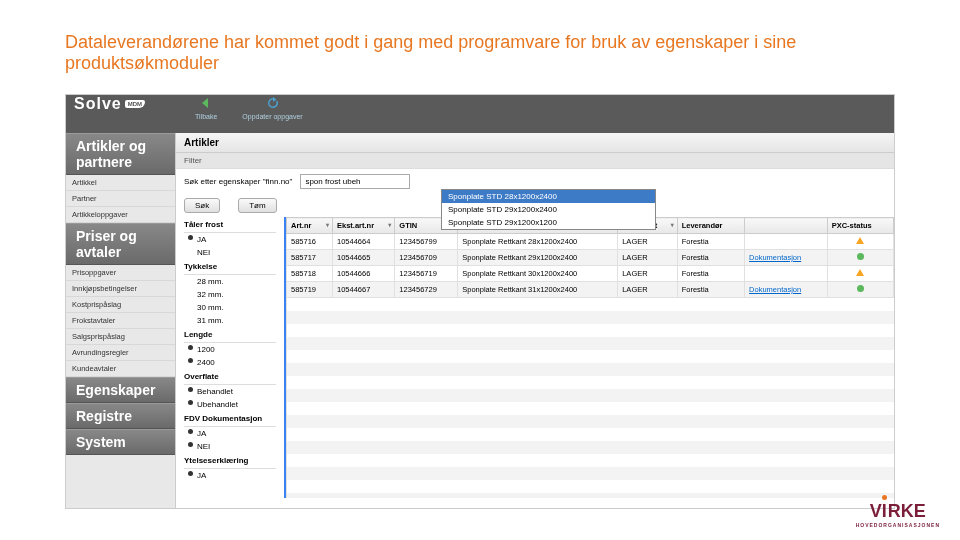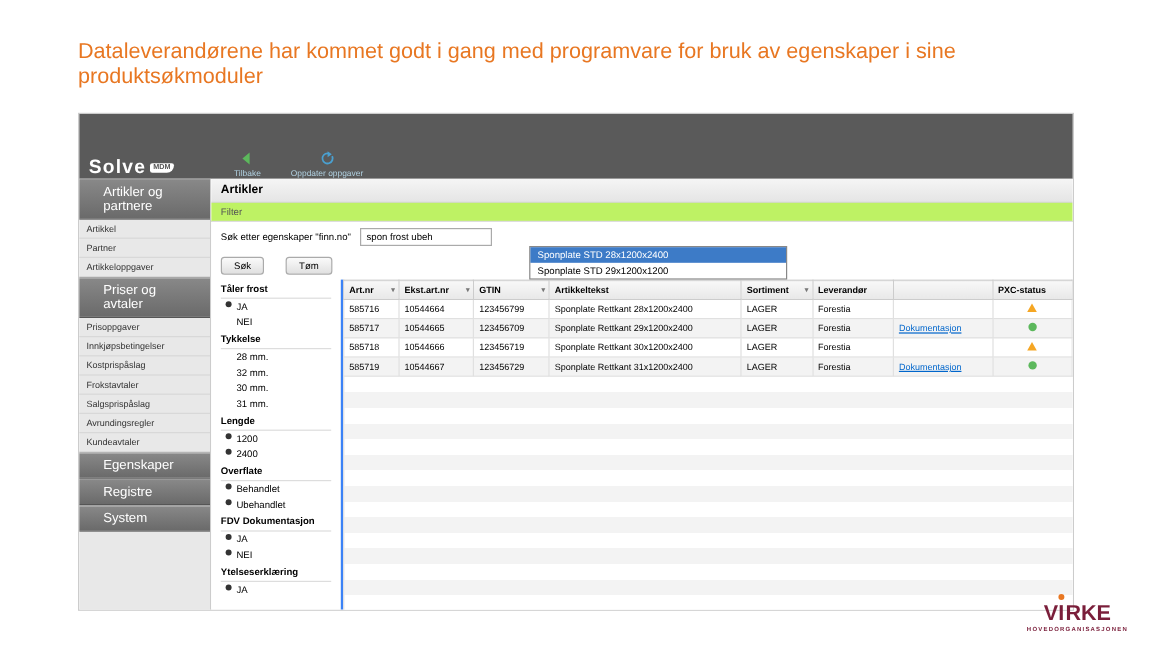--- a/index.html
+++ b/index.html
@@ -1,33 +1,33 @@
 <!DOCTYPE html>
 <html><head>
 <meta charset="utf-8">
 <style>
 *{margin:0;padding:0;box-sizing:border-box;font-family:Arial,sans-serif}
 body{width:960px;height:540px;background:#fff;position:relative;overflow:hidden}
 .slide-title{color:#e87722;font-size:18px;font-weight:400;padding:32px 65px 20px}
 .app{margin:0 65px;border:1px solid #ccc;background:#fff;height:415px;overflow:hidden;position:relative}
-.topbar{background:#5a5a5a;height:54px;display:flex;align-items:flex-end;padding:0 8px;gap:30px}
+.topbar{background:#5a5a5a;height:38px;display:flex;align-items:flex-start;padding:0 8px;gap:30px}
 .logo{display:flex;align-items:center;gap:3px}
 .logo-text{color:#fff;font-size:16px;font-weight:700;letter-spacing:1px}
 .logo-badge{background:#fff;color:#555;font-size:6px;padding:1px 3px;border-radius:2px 2px 6px 2px;font-weight:700}
 .top-actions{display:flex;gap:25px;margin-left:20px}
 .top-action{display:flex;flex-direction:column;align-items:center;gap:2px}
 .top-action-icon{width:16px;height:16px}
 .top-action-label{color:#b0d0e0;font-size:7px}
 .main{display:flex;height:calc(100% - 38px)}
 .sidebar{width:110px;background:#e8e8e8;border-right:1px solid #ccc;display:flex;flex-direction:column}
-.sb-section{background:linear-gradient(#888,#6a6a6a);color:#fff;font-size:11px;font-weight:400;padding:4px 20px;border-top:1px solid #999;border-bottom:1px solid #555}
+.sb-section{background:linear-gradient(#888,#6a6a6a);color:#fff;font-size:14px;font-weight:700;padding:4px 10px;border-top:1px solid #999;border-bottom:1px solid #555}
 .sb-item{font-size:7.5px;padding:3px 6px;border-bottom:1px solid #d8d8d8;color:#333;cursor:pointer}
 .content{flex:1;background:#fff;overflow:hidden}
 .content-header{background:linear-gradient(#f5f5f5,#e5e5e5);padding:4px 8px;font-size:10px;font-weight:700;border-bottom:1px solid #ccc}
-.filter-bar{background:#bef264;padding:3px 8px;font-size:8px;color:#555;border-bottom:1px solid #ddd}
+.filter-bar{background:#e5e5e5;padding:3px 8px;font-size:8px;color:#555;border-bottom:1px solid #ddd}
 .search-row{display:flex;align-items:center;gap:8px;padding:5px 8px;position:relative}
 .search-label{font-size:8px}
 .search-input{font-size:8px;padding:2px 4px;width:110px;border:1px solid #aaa}
 .dropdown{position:absolute;left:265px;top:20px;background:#fff;border:1px solid #888;width:215px;z-index:10;font-size:8px}
 .dropdown-item{padding:2px 6px;cursor:pointer}
 .dropdown-item.sel{background:#3d7bc7;color:#fff}
 .btn-row{padding:4px 8px;display:flex;gap:18px}
 .btn{font-size:8px;padding:2px 10px;background:linear-gradient(#fafafa,#e0e0e0);border:1px solid #aaa;border-radius:3px;cursor:pointer}
 .filters{padding:0 8px;font-size:8px}
 .filter-head{font-weight:700;padding:3px 0;border-bottom:1px solid #ddd}
@@ -100,20 +100,21 @@
     </div>
 
     <div class="content">
       <div class="content-header">Artikler</div>
       <div class="filter-bar">Filter</div>
       <div class="search-row">
         <span class="search-label">Søk etter egenskaper "finn.no"</span>
         <input class="search-input" value="spon frost ubeh" style="">
         <div class="dropdown">
           <div class="dropdown-item sel">Sponplate STD 28x1200x2400</div>
+          <div class="dropdown-item">Sponplate STD 29x1200x2400</div>
           <div class="dropdown-item">Sponplate STD 29x1200x1200</div>
         </div>
       </div>
       <div class="btn-row">
         <button class="btn">Søk</button>
         <button class="btn">Tøm</button>
       </div>
 
       <div class="two-col">
         <div class="left-filters">

